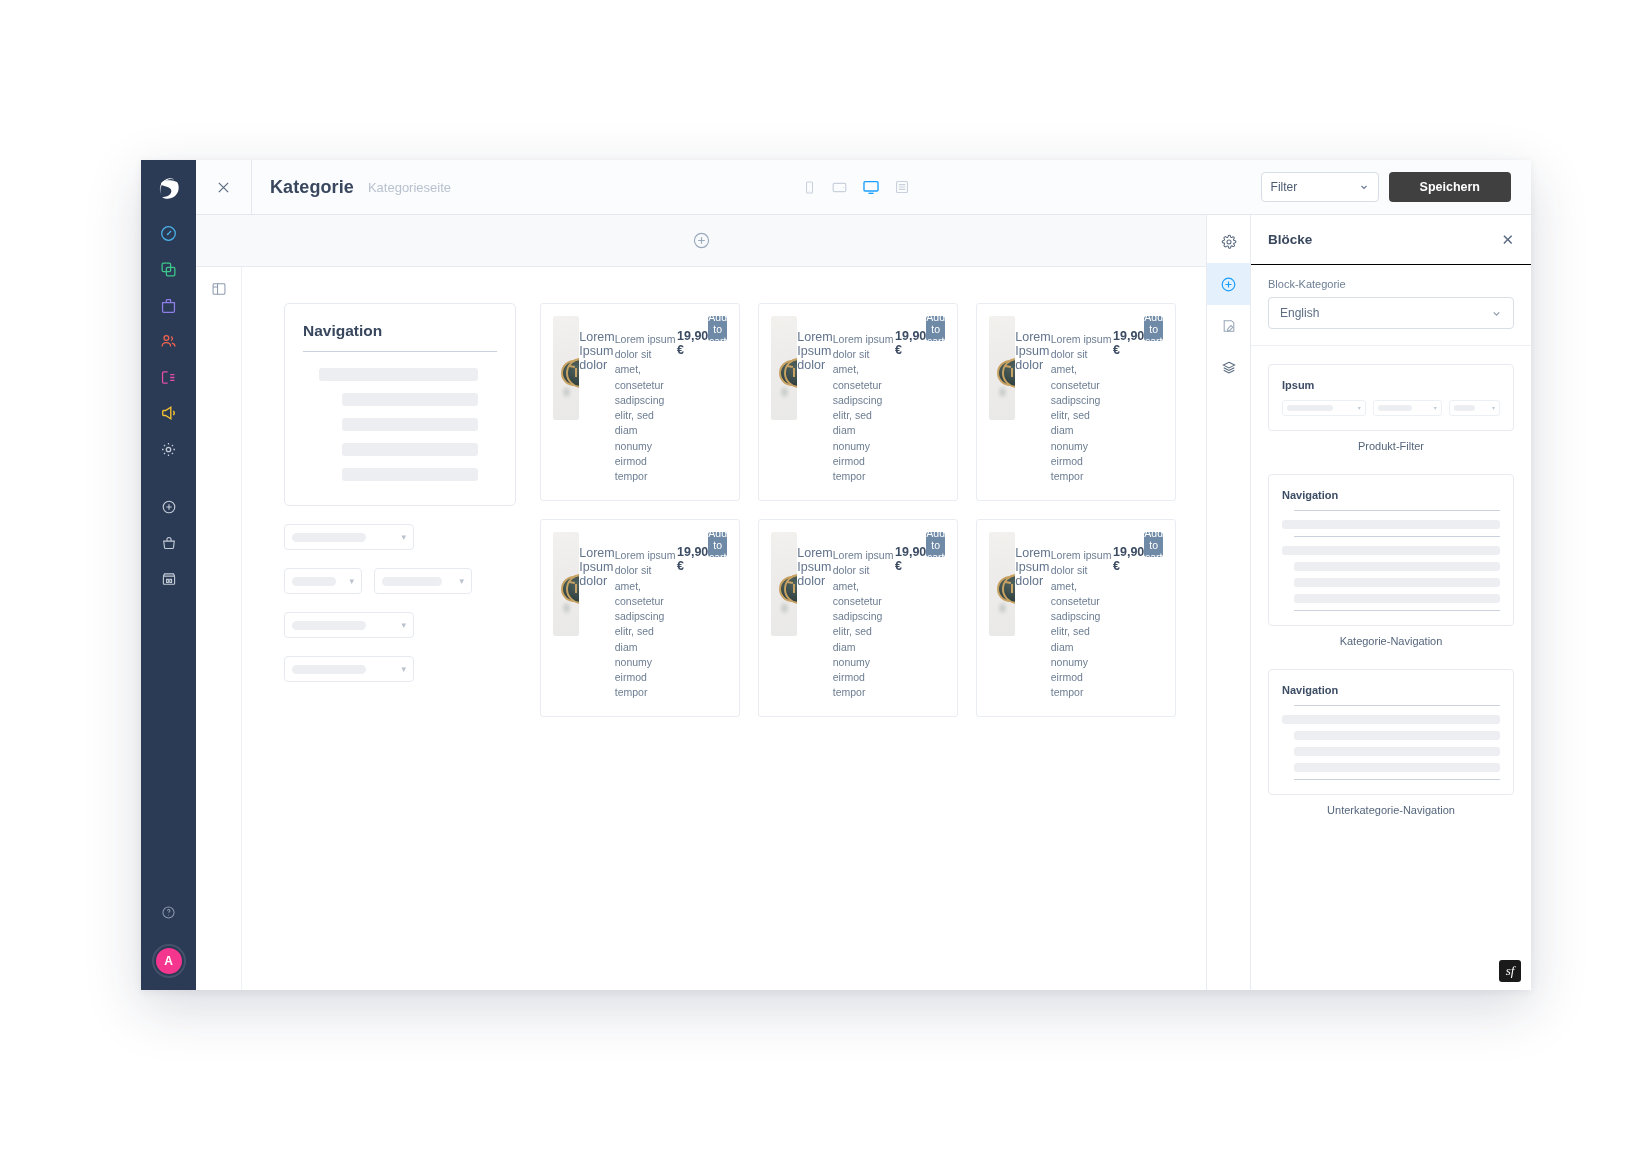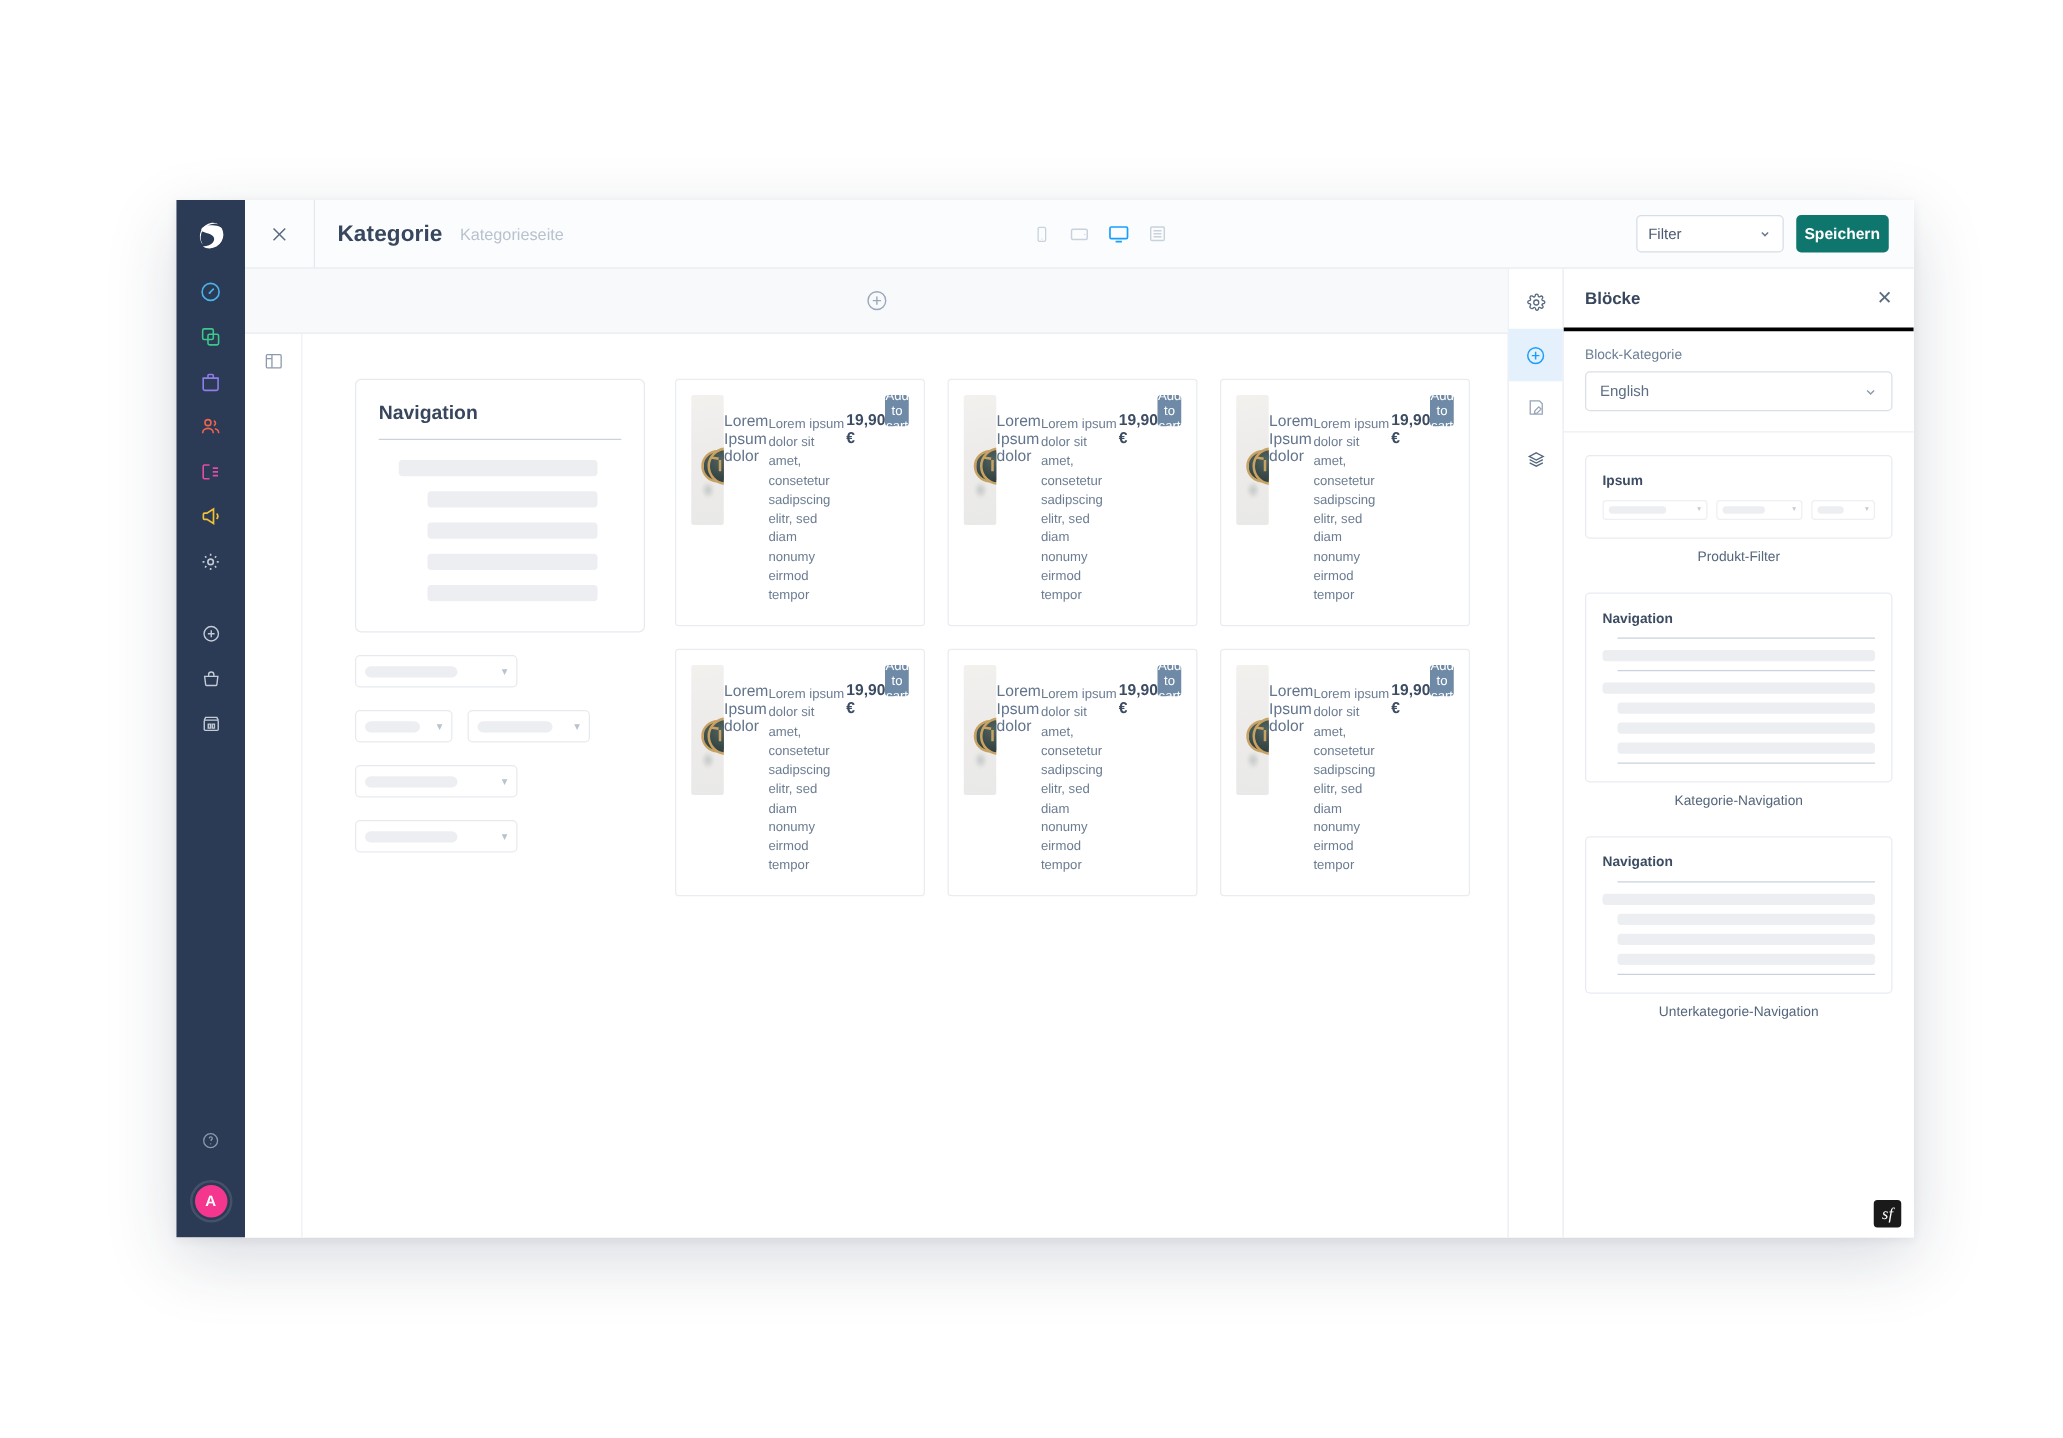--- a/index.html
+++ b/index.html
@@ -77,22 +77,22 @@
   .dev { cursor:pointer; display:flex; align-items:center; }
   .topbar-right { display:flex; align-items:center; gap: 10px; padding-right: 20px; }
   .lang-select {
     width: 118px; height: 30px;
     border: 1px solid #d6dde6; border-radius: 4px;
     background: #fff; color: #4a5a70; font-size: 12px;
     display:flex; align-items:center; justify-content:space-between;
     padding: 0 9px; cursor: pointer;
   }
   .btn-primary {
-    height: 30px; padding: 0 7px;
-    background: #0f766e; color:#fff;
+    height: 30px; padding: 0 31px;
+    background: #404040; color:#fff;
     border-radius: 4px; font-size: 12.5px; font-weight: 600;
     display:flex; align-items:center; cursor:pointer; border:none;
     font-family: "Liberation Sans", sans-serif;
   }
 
   
   .main-split { flex: 1 1 auto; display: flex; min-height: 0; }
 
   
   .editor-col { flex: 1 1 auto; display:flex; flex-direction:column; min-width:0; }
@@ -202,21 +202,21 @@
 
   .panel {
     width: 281px; flex: 0 0 281px;
     border-left: 1px solid #e7ebf1;
     background: #fff; display:flex; flex-direction:column;
     position: relative;
   }
   .panel-head {
     height: 50px; flex:0 0 50px;
     display:flex; align-items:center; justify-content:space-between;
-    padding: 0 17px; border-bottom: 3px solid #000000;
+    padding: 0 17px; border-bottom: 1px solid #000000;
   }
   .panel-title { font-size: 13.5px; font-weight: 700; color:#38475d; }
   .panel-x { color:#5a6b81; font-size: 15px; cursor:pointer; line-height:1; }
   .panel-filter { padding: 13px 17px 16px 17px; border-bottom: 1px solid #ecf0f4; }
   .panel-label { font-size: 11px; color: #6d7f94; margin-bottom: 7px; }
   .panel-select {
     height: 32px; border:1px solid #d8dfe7; border-radius: 4px;
     background:#fff; display:flex; align-items:center; justify-content:space-between;
     padding: 0 11px; font-size: 12px; color:#5d6e84; cursor:pointer;
   }

